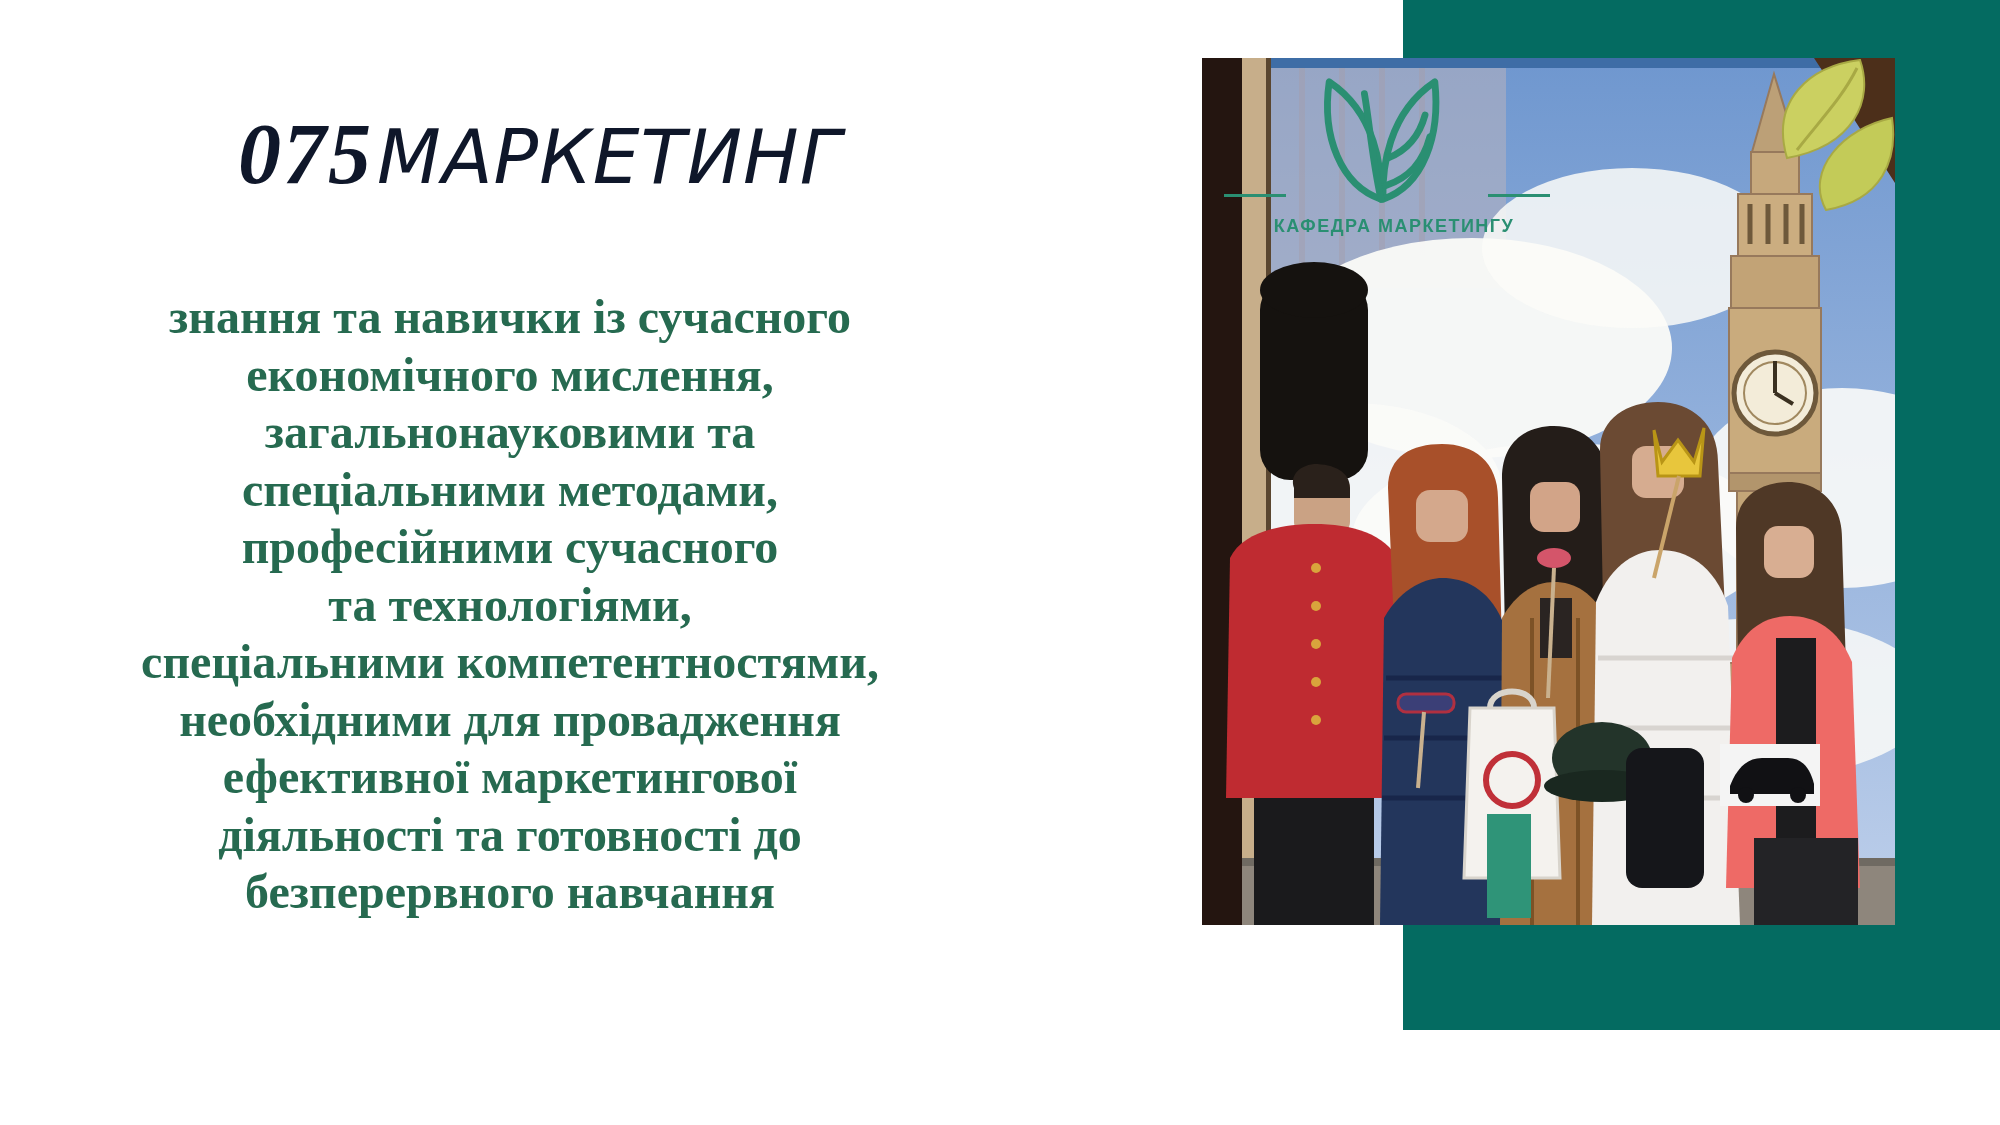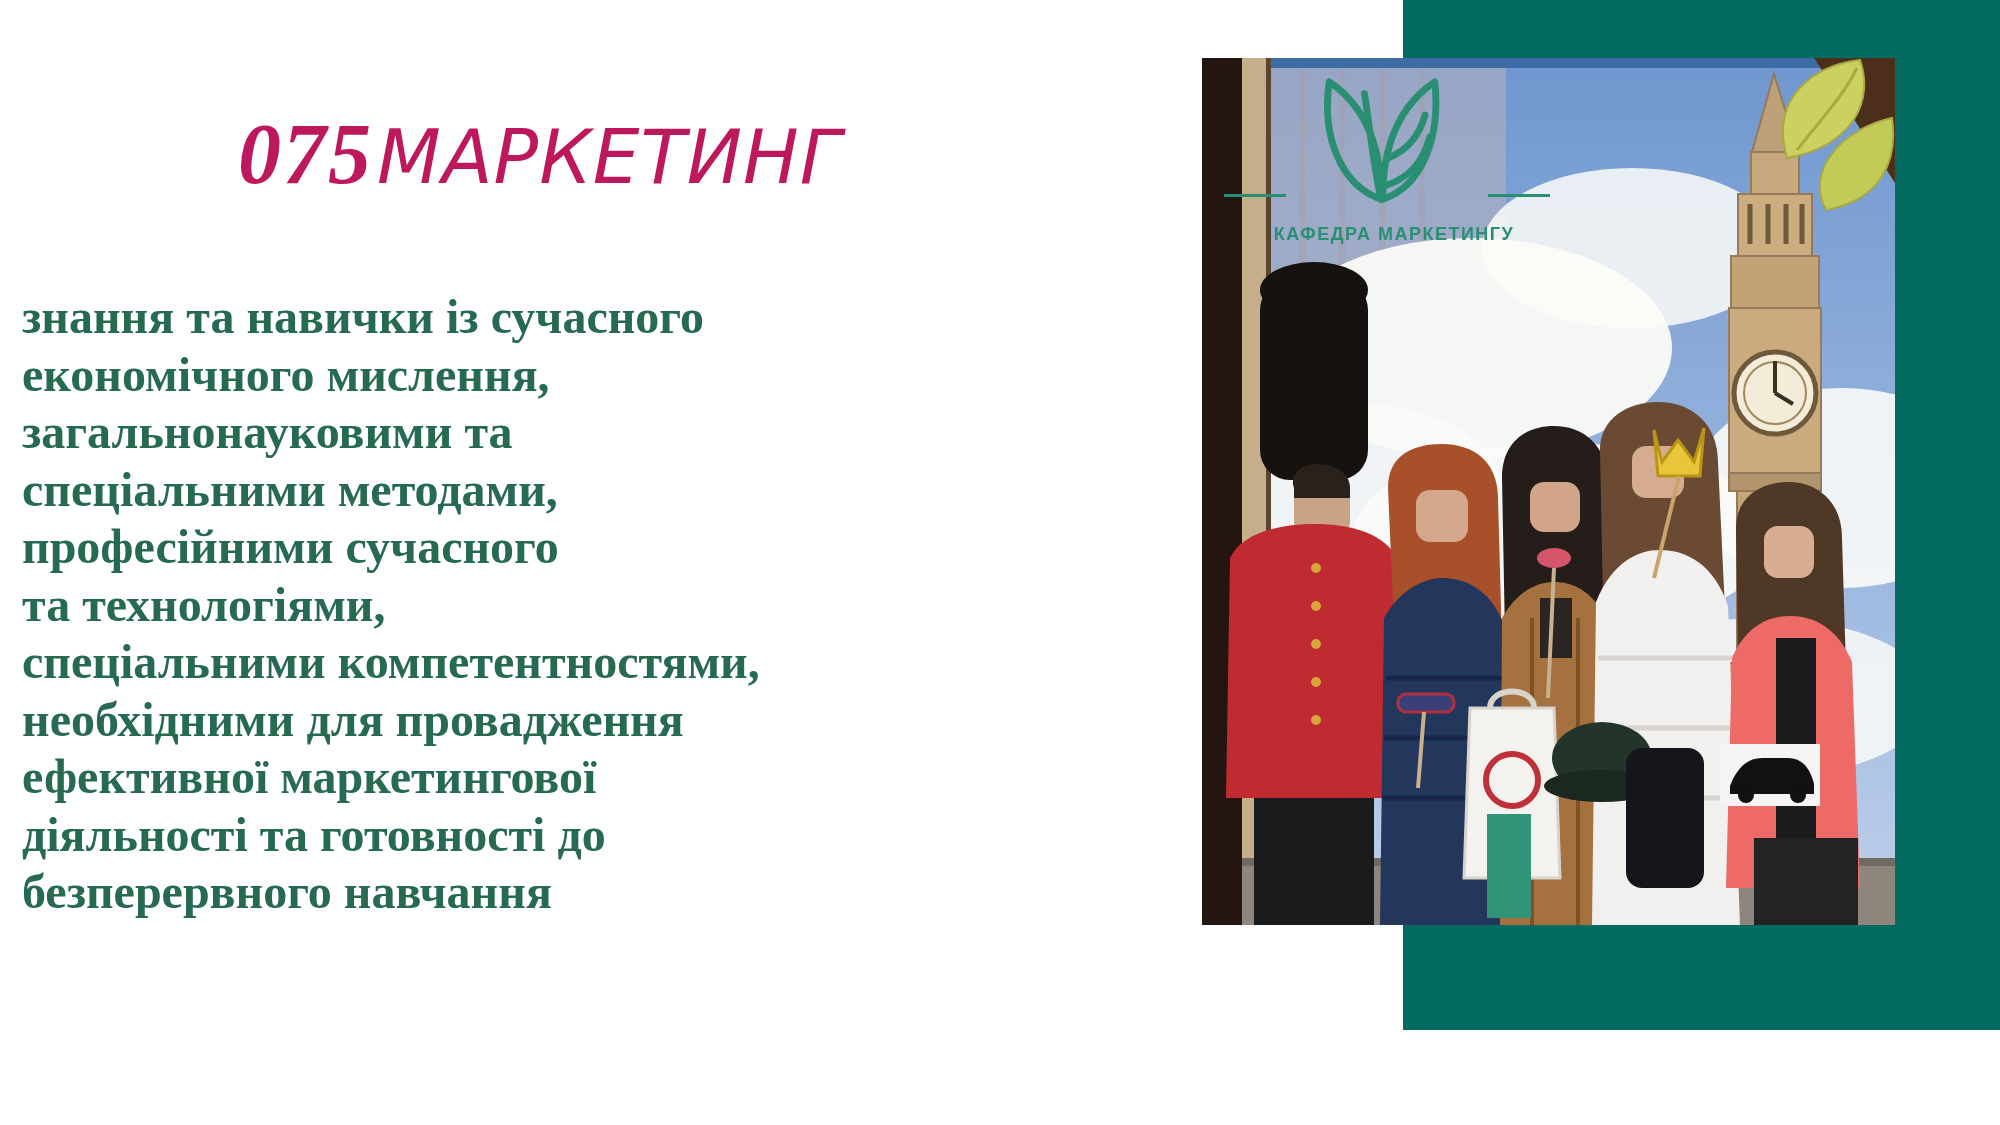--- a/index.html
+++ b/index.html
@@ -8,34 +8,34 @@
     overflow:hidden;font-family:"Liberation Serif", serif;
   }
   
   .accent-band{
     position:absolute;left:1403px;top:0;width:597px;height:1030px;
     background:#046b61;
   }
   
   .title{
     position:absolute;left:40px;top:104px;width:1000px;
-    text-align:center;color:#be185d;white-space:nowrap;
+    text-align:center;color:#0f172a;white-space:nowrap;
   }
   .title .code{
     font-family:"Liberation Serif", serif;font-style:italic;font-weight:bold;
     font-size:86px;letter-spacing:2px;
   }
   .title .word{
     font-family:"DejaVu Sans","Liberation Sans",sans-serif;font-style:oblique;
     font-weight:500;font-size:74px;letter-spacing:1px;
   }
   
   .body-text{
-    position:absolute;left:22px;top:288px;width:990px;
-    text-align:left;color:#266a50;
+    position:absolute;left:15px;top:288px;width:990px;
+    text-align:center;color:#266a50;
     font-family:"Liberation Serif", serif;font-weight:bold;
     font-size:48px;line-height:57.5px;
   }
   
   .photo{
     position:absolute;left:1202px;top:58px;width:693px;height:867px;
     overflow:hidden;background:#8fb0dc;
   }
   .photo svg{display:block;}
   
@@ -43,21 +43,21 @@
     position:absolute;left:40px;top:18px;width:280px;height:175px;
     text-align:center;color:#2a8f72;
   }
   .logo .leaf{margin:0 auto;display:block;}
   .logo .dash{
     position:absolute;top:118px;height:3px;width:62px;background:#2a8f72;
   }
   .logo .dash.left{left:-18px;}
   .logo .dash.right{right:-28px;}
   .logo .caption{
-    margin-top:16px;
+    margin-top:8px;
     font-family:"Liberation Sans","DejaVu Sans",sans-serif;
     font-weight:bold;font-size:18px;letter-spacing:1.5px;white-space:nowrap;padding-left:24px;
   }
 </style>
 </head>
 <body>
 
 <div class="slide">
 
   <div class="accent-band"></div>

